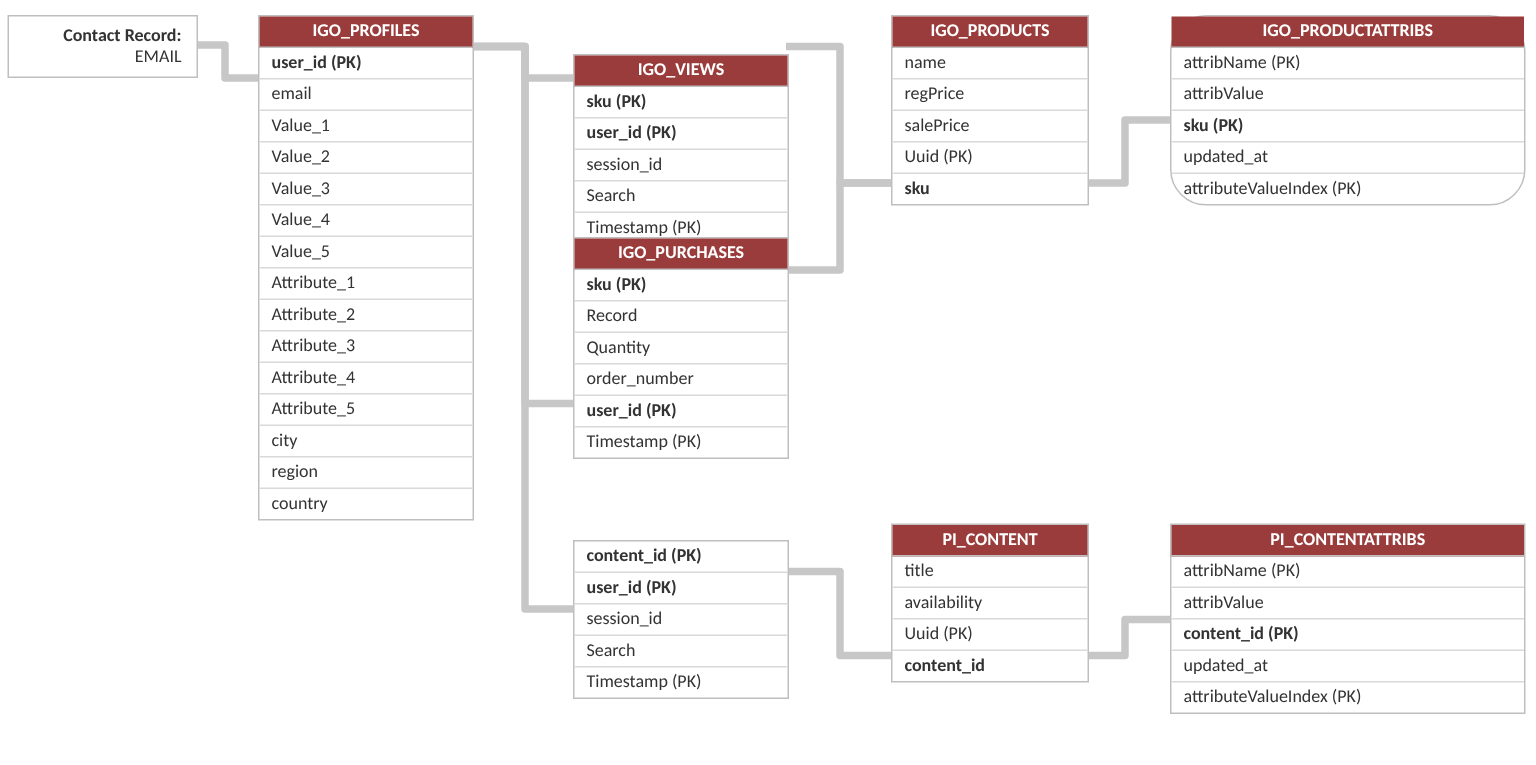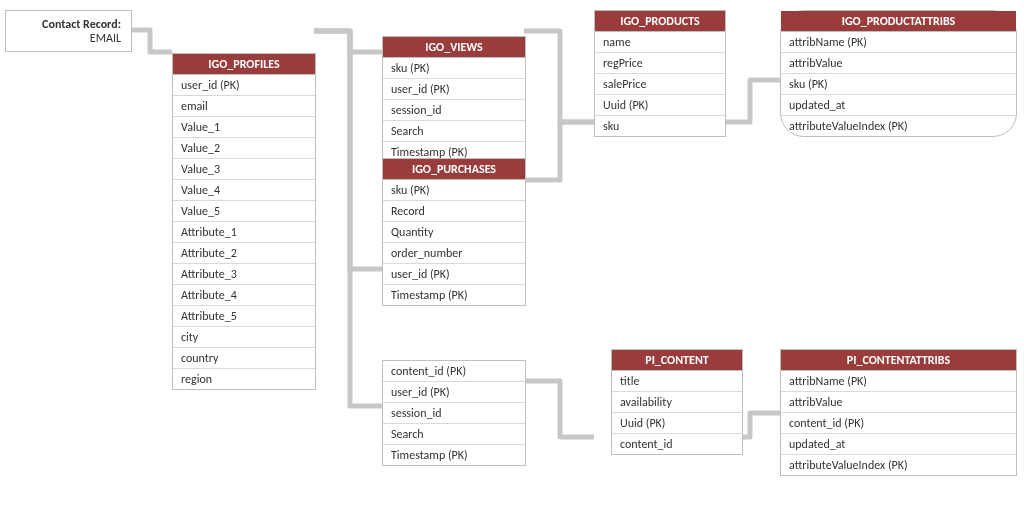--- a/index.html
+++ b/index.html
@@ -37,21 +37,21 @@
     border-bottom: 1px solid #bfbfbf;
     font-size: 12px;
   }
   .table .row {
     padding: 3px 8px;
     border-bottom: 1px solid #d9d9d9;
     font-size: 12px;
     white-space: nowrap;
   }
   .table .row:last-child { border-bottom: none; }
-  .bold { font-weight: normal; }
+  .bold { font-weight: bold; }
   .contact {
     position: absolute;
     border: 1px solid #bfbfbf;
     background: #fff;
     padding: 6px 10px;
     width: 105px;
     z-index: 1;
     text-align: right;
   }
   .contact .lbl { font-weight: bold; }
@@ -82,37 +82,37 @@
 
       <path d="M724 437 L750 437 L750 413 L780 413"></path>
     </g>
   </svg>
 
   <div class="contact" style="left:5px; top:10px;">
     <div class="lbl">Contact Record:</div>
     <div>EMAIL</div>
   </div>
 
-  <div class="table" style="left:172px; top:10px; width:142px;margin-top:43px;">
+  <div class="table" style="left:172px; top:10px; width:142px;">
     <div class="hdr">IGO_PROFILES</div>
     <div class="row bold">user_id (PK)</div>
     <div class="row">email</div>
     <div class="row">Value_1</div>
     <div class="row">Value_2</div>
     <div class="row">Value_3</div>
     <div class="row">Value_4</div>
     <div class="row">Value_5</div>
     <div class="row">Attribute_1</div>
     <div class="row">Attribute_2</div>
     <div class="row">Attribute_3</div>
     <div class="row">Attribute_4</div>
     <div class="row">Attribute_5</div>
     <div class="row">city</div>
+    <div class="row">region</div>
     <div class="row">country</div>
-    <div class="row">region</div>
   </div>
 
   <div class="table" style="left:382px; top:10px; width:142px;margin-top:26px;">
     <div class="hdr">IGO_VIEWS</div>
     <div class="row bold">sku (PK)</div>
     <div class="row bold">user_id (PK)</div>
     <div class="row">session_id</div>
     <div class="row">Search</div>
     <div class="row">Timestamp (PK)</div>
   </div>
@@ -137,21 +137,21 @@
 
   <div class="table" style="left:594px; top:10px; width:130px;">
     <div class="hdr">IGO_PRODUCTS</div>
     <div class="row">name</div>
     <div class="row">regPrice</div>
     <div class="row">salePrice</div>
     <div class="row">Uuid (PK)</div>
     <div class="row bold">sku</div>
   </div>
 
-  <div class="table" style="left:594px; top:349px; width:130px;margin-left:17px;">
+  <div class="table" style="left:594px; top:349px; width:130px;">
     <div class="hdr">PI_CONTENT</div>
     <div class="row">title</div>
     <div class="row">availability</div>
     <div class="row">Uuid (PK)</div>
     <div class="row bold">content_id</div>
   </div>
 
   <div class="table" style="left:780px; top:10px; width:235px;border-radius:24px;">
     <div class="hdr">IGO_PRODUCTATTRIBS</div>
     <div class="row">attribName (PK)</div>

